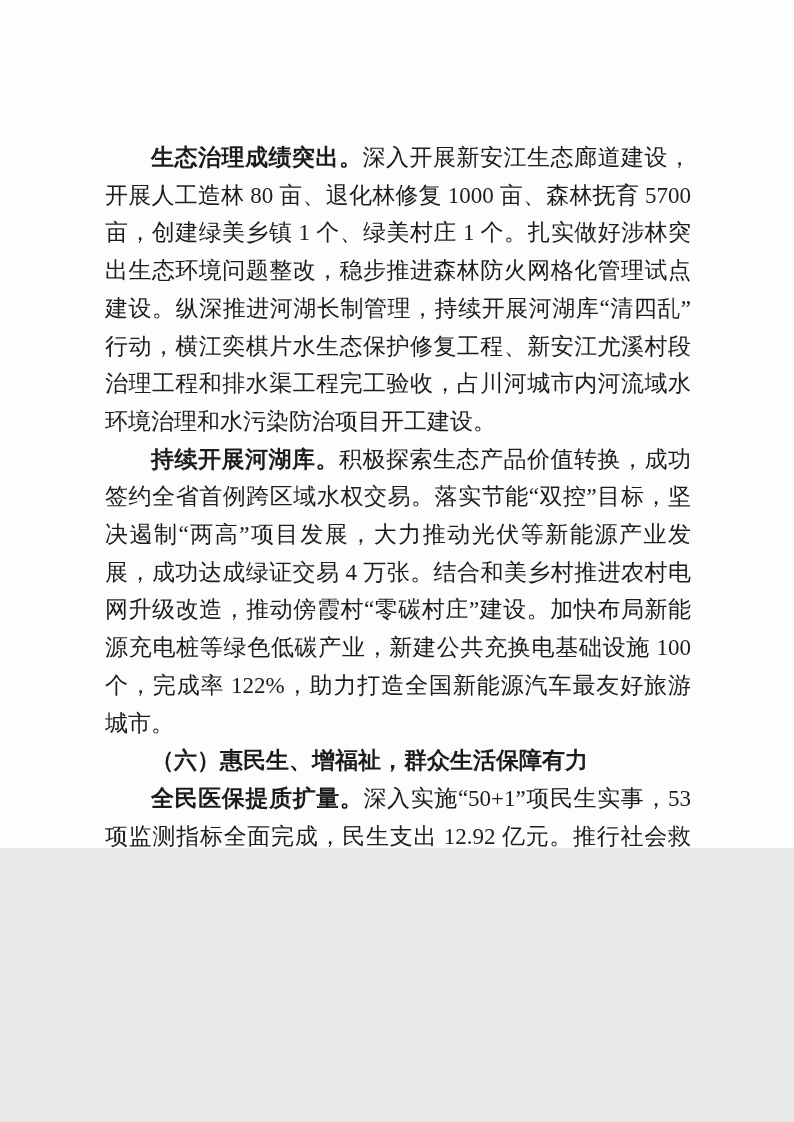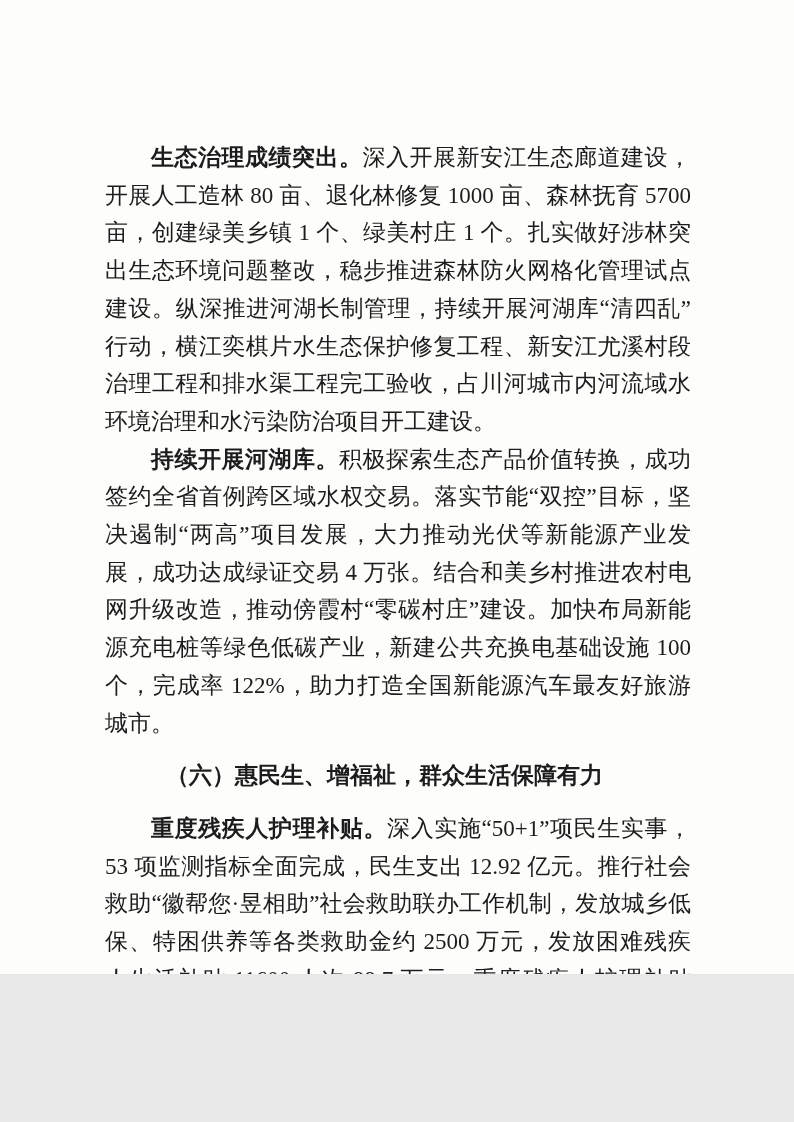--- a/index.html
+++ b/index.html
@@ -3,21 +3,21 @@
 <meta charset="utf-8">
 <style>
   html, body {
     margin: 0;
     padding: 0;
     background: #e8e8e8;
   }
   .page {
     position: relative;
     width: 794px;
-    height: 974px;
+    height: 848px;
     margin: 0 auto;
     background: #fdfdfc;
     color: #1c1c1c;
     font-family: "Liberation Serif", "DejaVu Serif", serif;
     overflow: hidden;
   }
   .content {
     position: absolute;
     left: 105px;
     top: 139px;
@@ -28,21 +28,21 @@
     text-justify: inter-ideograph;
   }
   .para {
     margin: 0;
     text-indent: 2em;
   }
   .para .lead {
     font-weight: bold;
   }
   .section-heading {
-    margin: 15px;
+    margin: 0;
     text-indent: 2em;
     font-weight: bold;
   }
   .page-number {
     position: absolute;
     top: 1000px;
     left: 560px;
     width: 160px;
     text-align: center;
     font-size: 23px;
@@ -56,18 +56,18 @@
 
 <div class="page">
   <div class="content">
 
     <p class="para"><span class="lead">生态治理成绩突出。</span><span>深入开展新安江生态廊道建设，开展人工造林 80 亩、退化林修复 1000 亩、森林抚育 5700 亩，创建绿美乡镇 1 个、绿美村庄 1 个。扎实做好涉林突出生态环境问题整改，稳步推进森林防火网格化管理试点建设。纵深推进河湖长制管理，持续开展河湖库“清四乱”行动，横江奕棋片水生态保护修复工程、新安江尤溪村段治理工程和排水渠工程完工验收，占川河城市内河流域水环境治理和水污染防治项目开工建设。</span></p>
 
     <p class="para"><span class="lead">持续开展河湖库。</span><span>积极探索生态产品价值转换，成功签约全省首例跨区域水权交易。落实节能“双控”目标，坚决遏制“两高”项目发展，大力推动光伏等新能源产业发展，成功达成绿证交易 4 万张。结合和美乡村推进农村电网升级改造，推动傍霞村“零碳村庄”建设。加快布局新能源充电桩等绿色低碳产业，新建公共充换电基础设施 100 个，完成率 122%，助力打造全国新能源汽车最友好旅游城市。</span></p>
 
     <p class="section-heading">（六）惠民生、增福祉，群众生活保障有力</p>
 
-    <p class="para"><span class="lead">重度残疾人护理补贴。</span><span>深入实施“50+1”项民生实事，53 项监测指标全面完成，民生支出 12.92 亿元。推行社会救助“徽帮您·昱相助”社会救助联办工作机制，发放城乡低保、特困供养等各类救助金约 2500 万元，发放困难残疾人生活补贴 11600 人次 99.7 万元、重度残疾人护理补贴 21377 人次 183.85 万元。全区 73 个村均成立“救急难”互助社，开展互助救助 286 人次，支出金额 20 余万元。全民医保提质扩量，常住人口医保参保率达 99%，区医保局荣获全省医疗保障系统先进集体。开展保障农民工工资支付</span></p>
+    <p class="para"><span class="lead">全民医保提质扩量。</span><span>深入实施“50+1”项民生实事，53 项监测指标全面完成，民生支出 12.92 亿元。推行社会救助“徽帮您·昱相助”社会救助联办工作机制，发放城乡低保、特困供养等各类救助金约 2500 万元，发放困难残疾人生活补贴 11600 人次 99.7 万元、重度残疾人护理补贴 21377 人次 183.85 万元。全区 73 个村均成立“救急难”互助社，开展互助救助 286 人次，支出金额 20 余万元。全民医保提质扩量，常住人口医保参保率达 99%，区医保局荣获全省医疗保障系统先进集体。开展保障农民工工资支付</span></p>
 
   </div>
 
   <div class="page-number">— 9 —</div>
 </div>
 
 </body></html>

